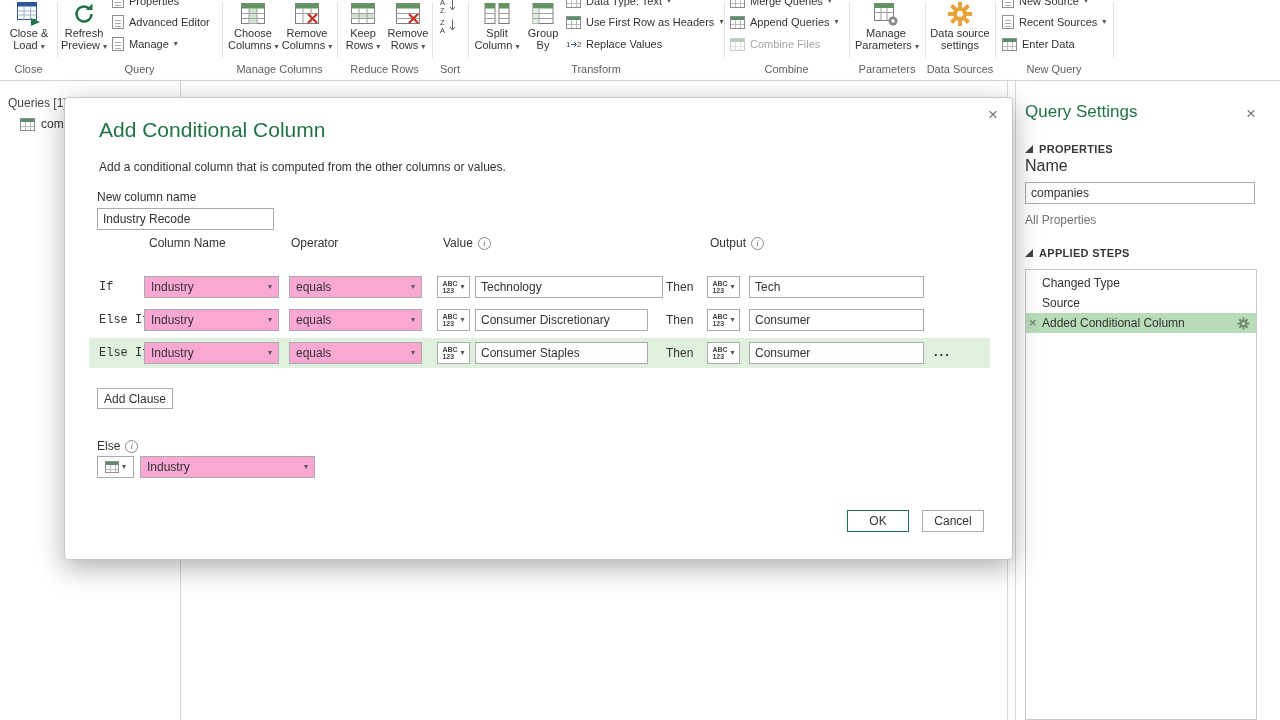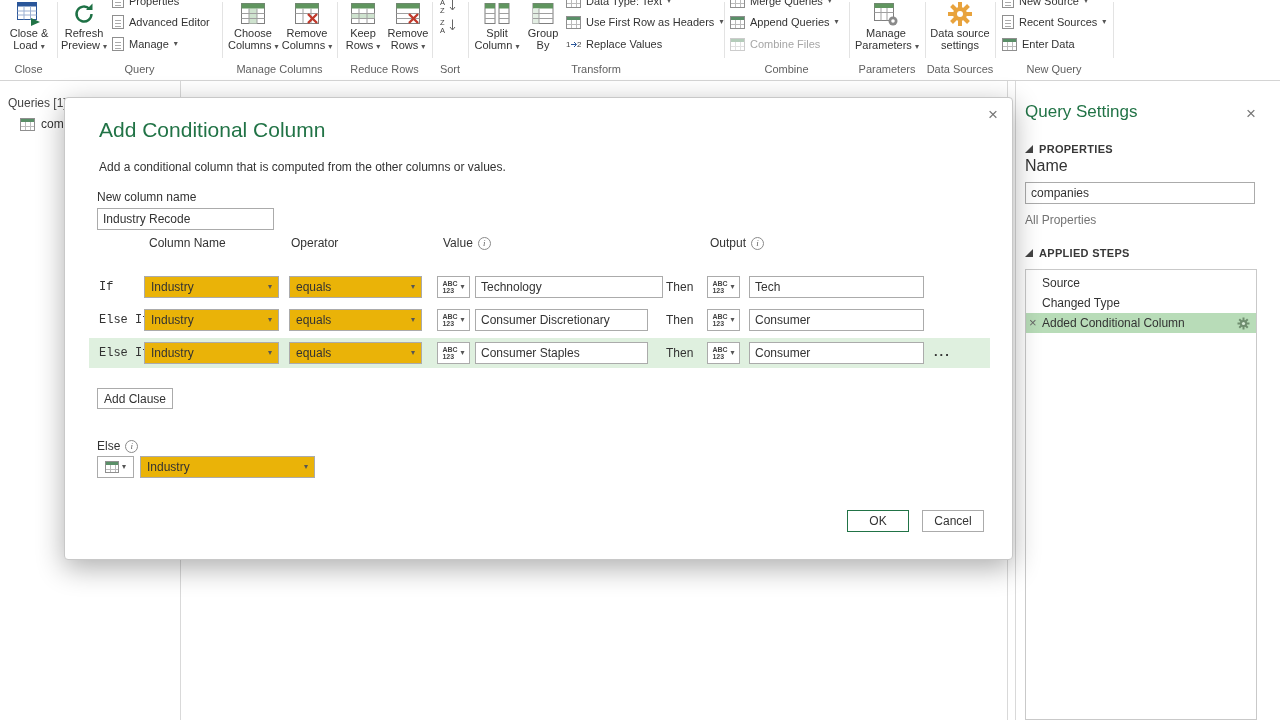--- a/index.html
+++ b/index.html
@@ -56,21 +56,21 @@
   #dialog .title { position:absolute; left:34px; top:20px; font-size:21px; color:#217346; font-weight:400; }
   #dialog .desc  { position:absolute; left:34px; top:62px; font-size:12px; color:#333; }
   .field-label { position:absolute; font-size:12px; color:#333; }
   .hdr { position:absolute; top:138px; font-size:12px; color:#333; display:flex; align-items:center; }
   .info { display:inline-block; width:13px; height:13px; border:1px solid #8a8a8a; border-radius:50%;
           font-size:9px; line-height:11px; text-align:center; color:#666; font-style:italic;
           font-family:"Liberation Serif", serif; margin-left:5px; flex:0 0 auto; }
   .cond-row { position:absolute; left:24px; width:901px; height:30px; }
   .cond-row.highlight { background:#dff0df; }
   .cond-label { position:absolute; left:10px; top:0; line-height:30px; font-size:12px;font-family:Liberation Mono, monospace; }
-  .dd { position:absolute; top:4px; height:22px; background:#eab308; border:1px solid #ababab;
+  .dd { position:absolute; top:4px; height:22px; background:#f9a8d4; border:1px solid #ababab;
         font-size:12px; display:flex; align-items:center; justify-content:space-between;
         padding:0 6px; cursor:default; }
   .typebtn { position:absolute; top:4px; height:22px; width:33px; border:1px solid #ababab; background:#fff;
              display:flex; align-items:center; justify-content:center; gap:3px; cursor:default; }
   .abc { display:flex; flex-direction:column; font-size:7px; line-height:7px; font-weight:bold; color:#444; }
   .row-input { position:absolute; top:4px; height:22px; }
   .then { position:absolute; top:0; line-height:30px; font-size:12px; }
   .more-btn { position:absolute; top:6px; font-size:13px; font-weight:bold; color:#333; letter-spacing:2px; cursor:default; }
   .btn { position:absolute; height:22px; background:#fff; border:1px solid #ababab; font-size:12px;
          color:#333; text-align:center; line-height:20px; cursor:default; font-family:"Liberation Sans",sans-serif; }
@@ -334,24 +334,24 @@
     <input class="txt" style="position: absolute; left: 9px; top: 101px; width: 230px; height: 22px;" value="companies">
     <div class="link" style="position:absolute;left:9px;top:132px;font-size:12px">All Properties</div>
 
     <div class="sec-header" style="left:9px;top:166px">
       <span class="tri"></span>
       <span>APPLIED STEPS</span>
     </div>
 
     <div id="steps-box">
       <div class="step">
+        <span>Changed Type</span>
+      </div>
+      <div class="step">
         <span>Source</span>
-      </div>
-      <div class="step">
-        <span>Changed Type</span>
       </div>
       <div class="step selected">
         <span class="del">×</span>
         <span>Added Conditional Column</span>
         <span class="gear">
           <svg width="13" height="13" viewBox="0 0 13 13">
             <g fill="#6f8d6f">
               <rect x="5.5" y="0.5" width="2" height="12"></rect>
               <rect x="0.5" y="5.5" width="12" height="2"></rect>
               <rect x="5.5" y="0.5" width="2" height="12" transform="rotate(45 6.5 6.5)"></rect>

